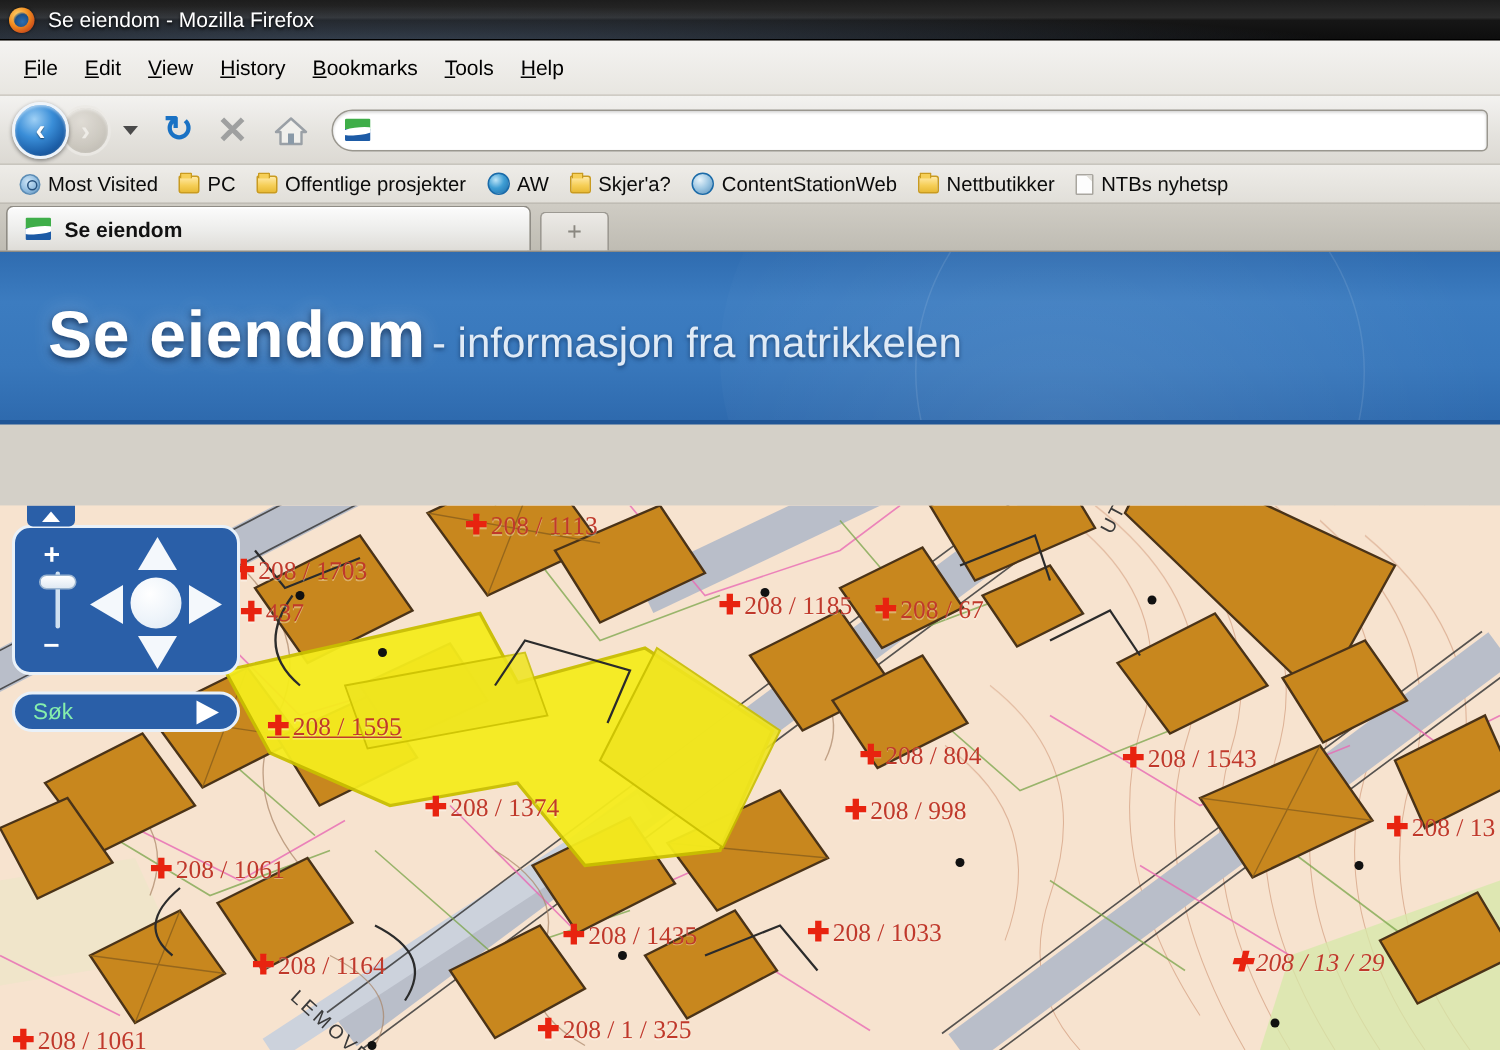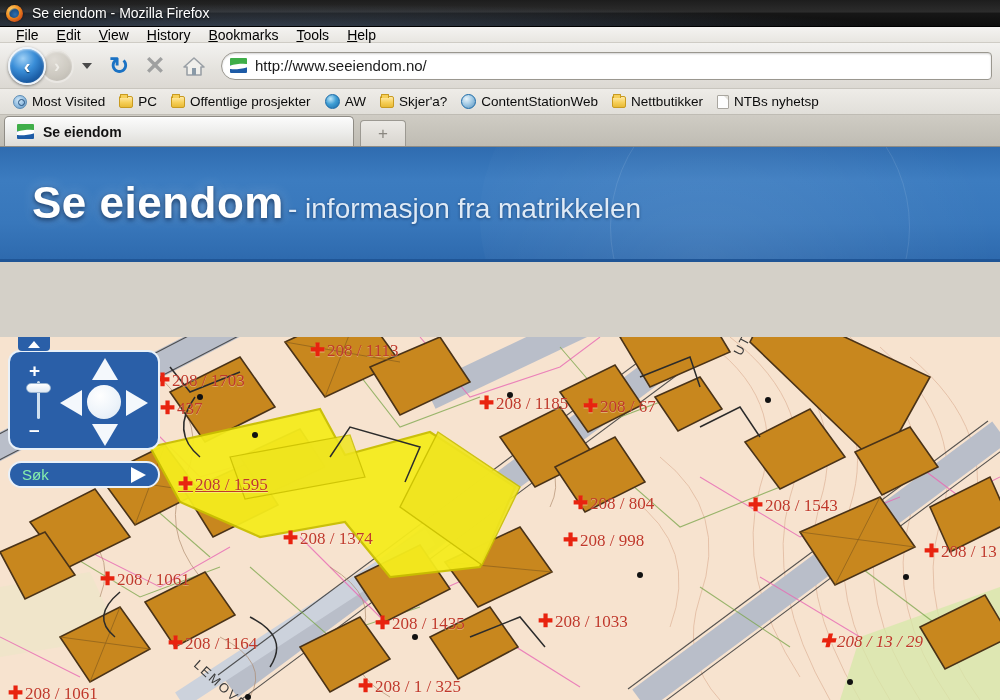--- a/index.html
+++ b/index.html
@@ -37,21 +37,21 @@
     background: radial-gradient(circle at 60% 65%, #2e6fb0 0%, #1d4f85 55%, rgba(29,79,133,0) 78%);
   }
   .title-text {
     color: #fff; font-size: 14px; margin-left: 9px; z-index: 2;
     text-shadow: 0 1px 2px rgba(0,0,0,.9);
     white-space: nowrap;
   }
 
   
   .menubar {
-    height: 16px;
+    height: 37px;
     background: linear-gradient(to bottom, #f4f3f1 0%, #e8e6e1 100%);
     display: flex; align-items: center; padding-left: 8px;
     border-bottom: 1px solid #cfccc5;
   }
   .menu-item {
     font-size: 14px; color: #000; padding: 2px 10px 2px 8px; white-space: nowrap;
     cursor: default;
   }
   .menu-item u { text-decoration: underline; }
 
@@ -356,21 +356,20 @@
         <path d="M12 3 L22 12 L19 12 L19 20 L5 20 L5 12 L2 12 Z" fill="#f1f0ec" stroke="#9aa0a6" stroke-width="1.6" stroke-linejoin="round"></path>
         <rect x="10" y="13" width="4" height="7" fill="#8a9aa8"></rect>
       </svg>
     </div>
     <div class="urlbar">
       <div class="favicon">
         <div class="g"></div>
           <div class="b"></div>
           <div class="w"></div>
       </div>
-      <div class="url-text" title="http://www.seeiendom.no/">http://www.seeiendom.no/</div>
     </div>
   </div>
 
   <div class="bookmarks">
     <div class="bm">
       <span class="ic-star"></span>
       <span class="bm-label">Most Visited</span>
     </div>
     <div class="bm">
       <span class="ic-folder"></span>

